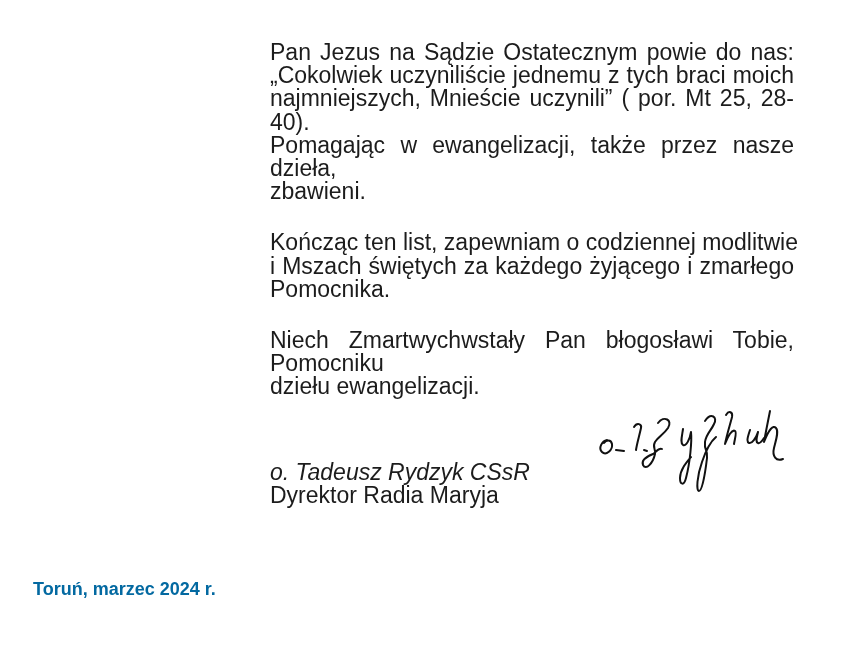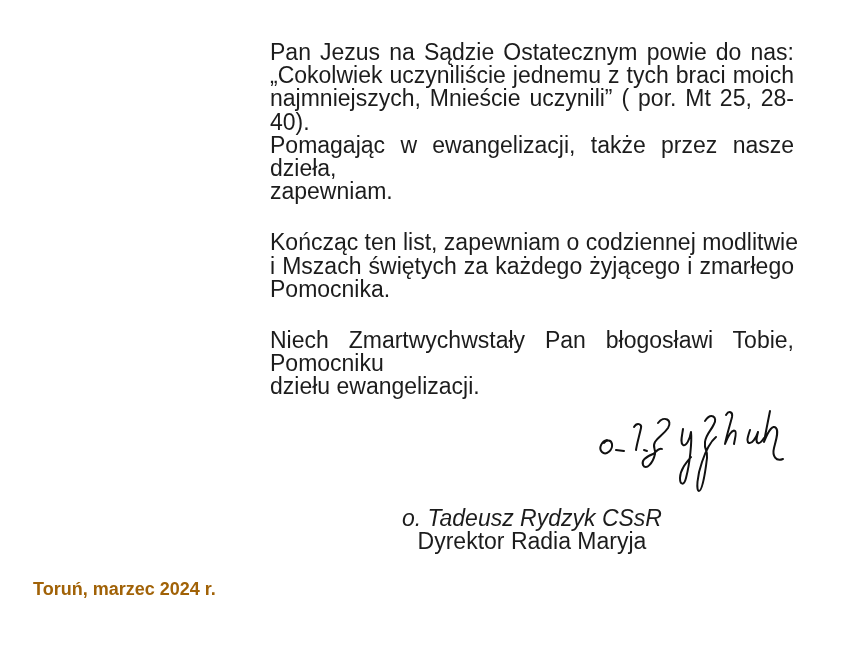--- a/index.html
+++ b/index.html
@@ -30,22 +30,22 @@
   .line.just {
     white-space: normal;
     text-align: justify;
     text-align-last: justify;
   }
   .closing {
     margin-top: 16px;
     padding-left: 57px;
   }
   .sig-block {
-    margin-top: 108px;
-    text-align: center;
+    margin-top: 62px;
+    text-align: left;
   }
   .sig-name {
     font-style: italic;
   }
   .sig-title {
     font-style: normal;
   }
   .signature-svg {
     position: absolute;
     left: 580px;
@@ -60,35 +60,35 @@
     stroke-linecap: round;
     stroke-linejoin: round;
   }
   .dateline {
     position: absolute;
     left: 33px;
     top: 578px;
     font-size: 18px;
     line-height: 23.2px;
     font-weight: bold;
-    color: #a16207;
+    color: #0369a1;
   }
 </style>
 </head>
 <body>
 
 <div class="page">
 
   <div class="body-text">
       <div class="para">
         <div class="line just">Pan Jezus na Sądzie Ostatecznym powie do nas:</div>
         <div class="line just">„Cokolwiek uczyniliście jednemu z tych braci moich</div>
         <div class="line just">najmniejszych, Mnieście uczynili” ( por. Mt 25, 28-40).</div>
         <div class="line just">Pomagając w ewangelizacji, także przez nasze dzieła,</div>
-        <div class="line">zapewniam.</div>
+        <div class="line">zbawieni.</div>
       </div>
       <div class="para">
         <div class="line">Kończąc ten list, zapewniam o codziennej modlitwie</div>
         <div class="line just">i Mszach świętych za każdego żyjącego i zmarłego</div>
         <div class="line">Pomocnika.</div>
       </div>
       <div class="para">
         <div class="line just">Niech Zmartwychwstały Pan błogosławi Tobie, Pomocniku</div>
         <div class="line">dziełu ewangelizacji.</div>
       </div>

